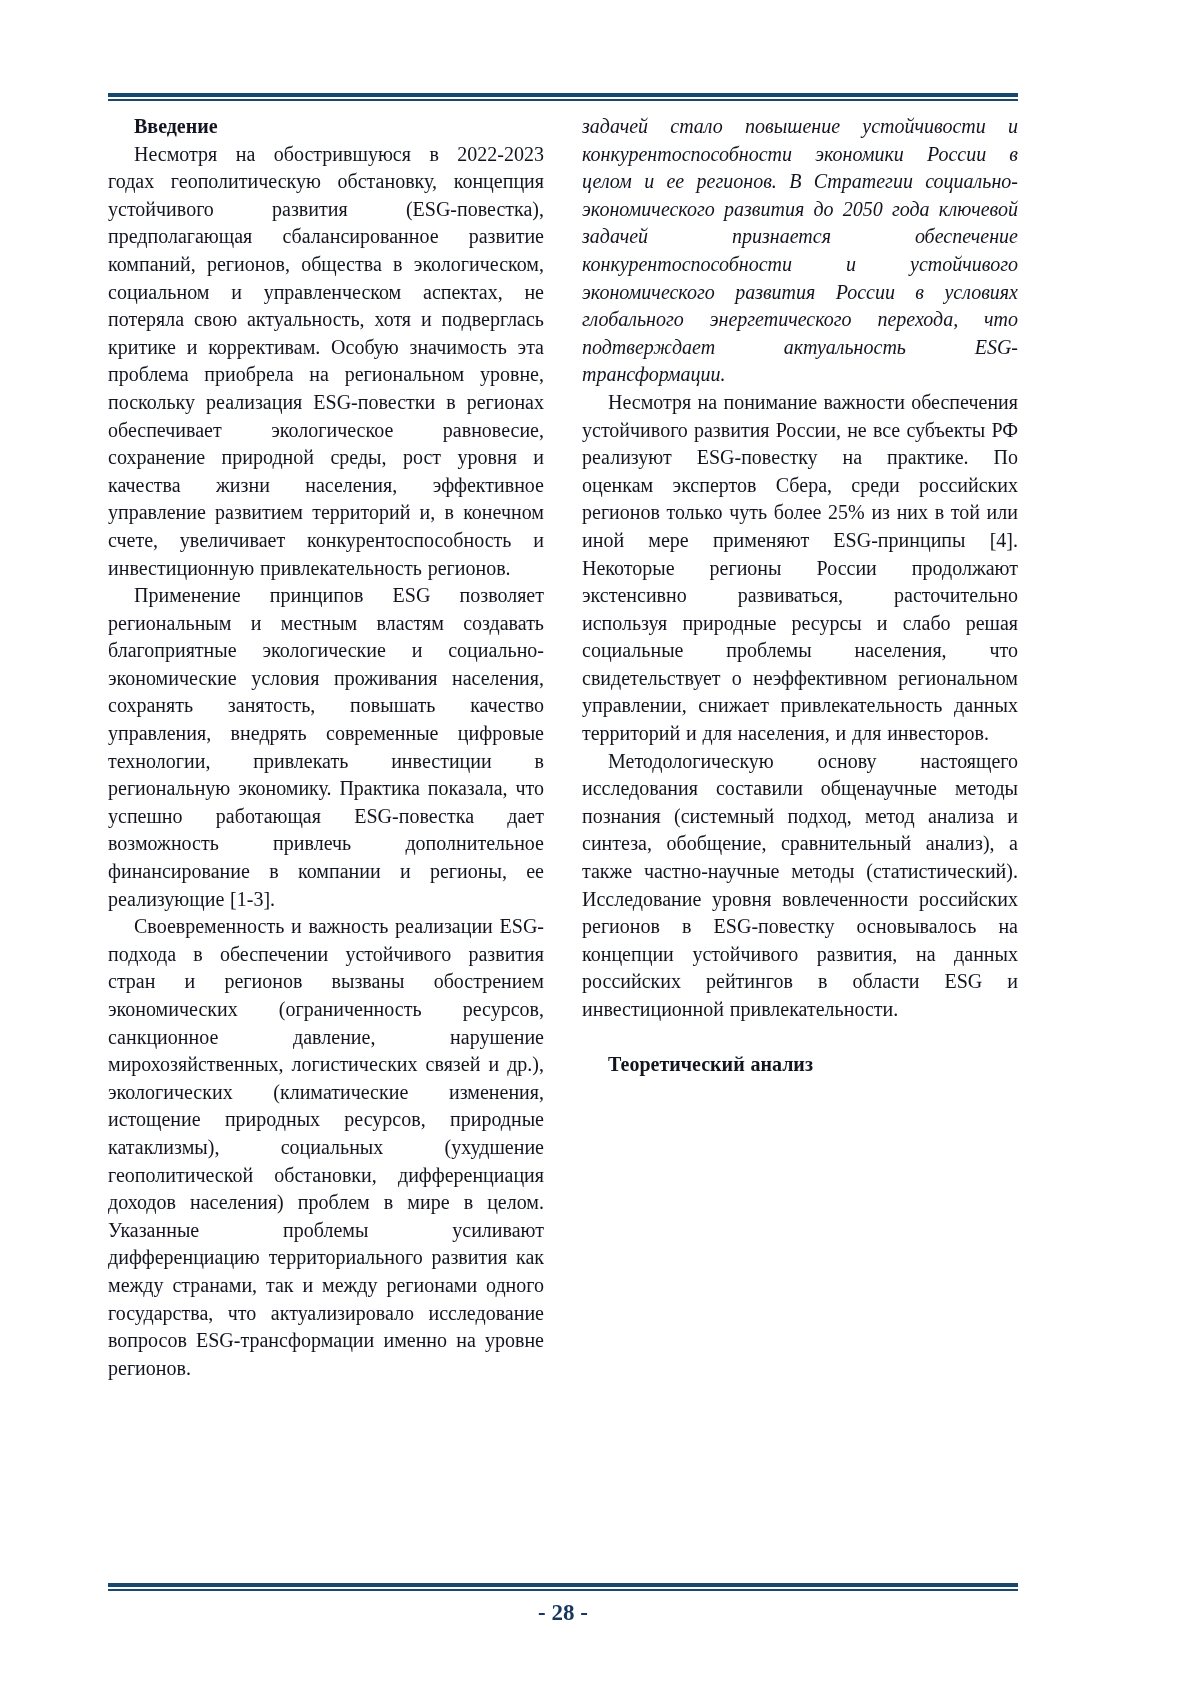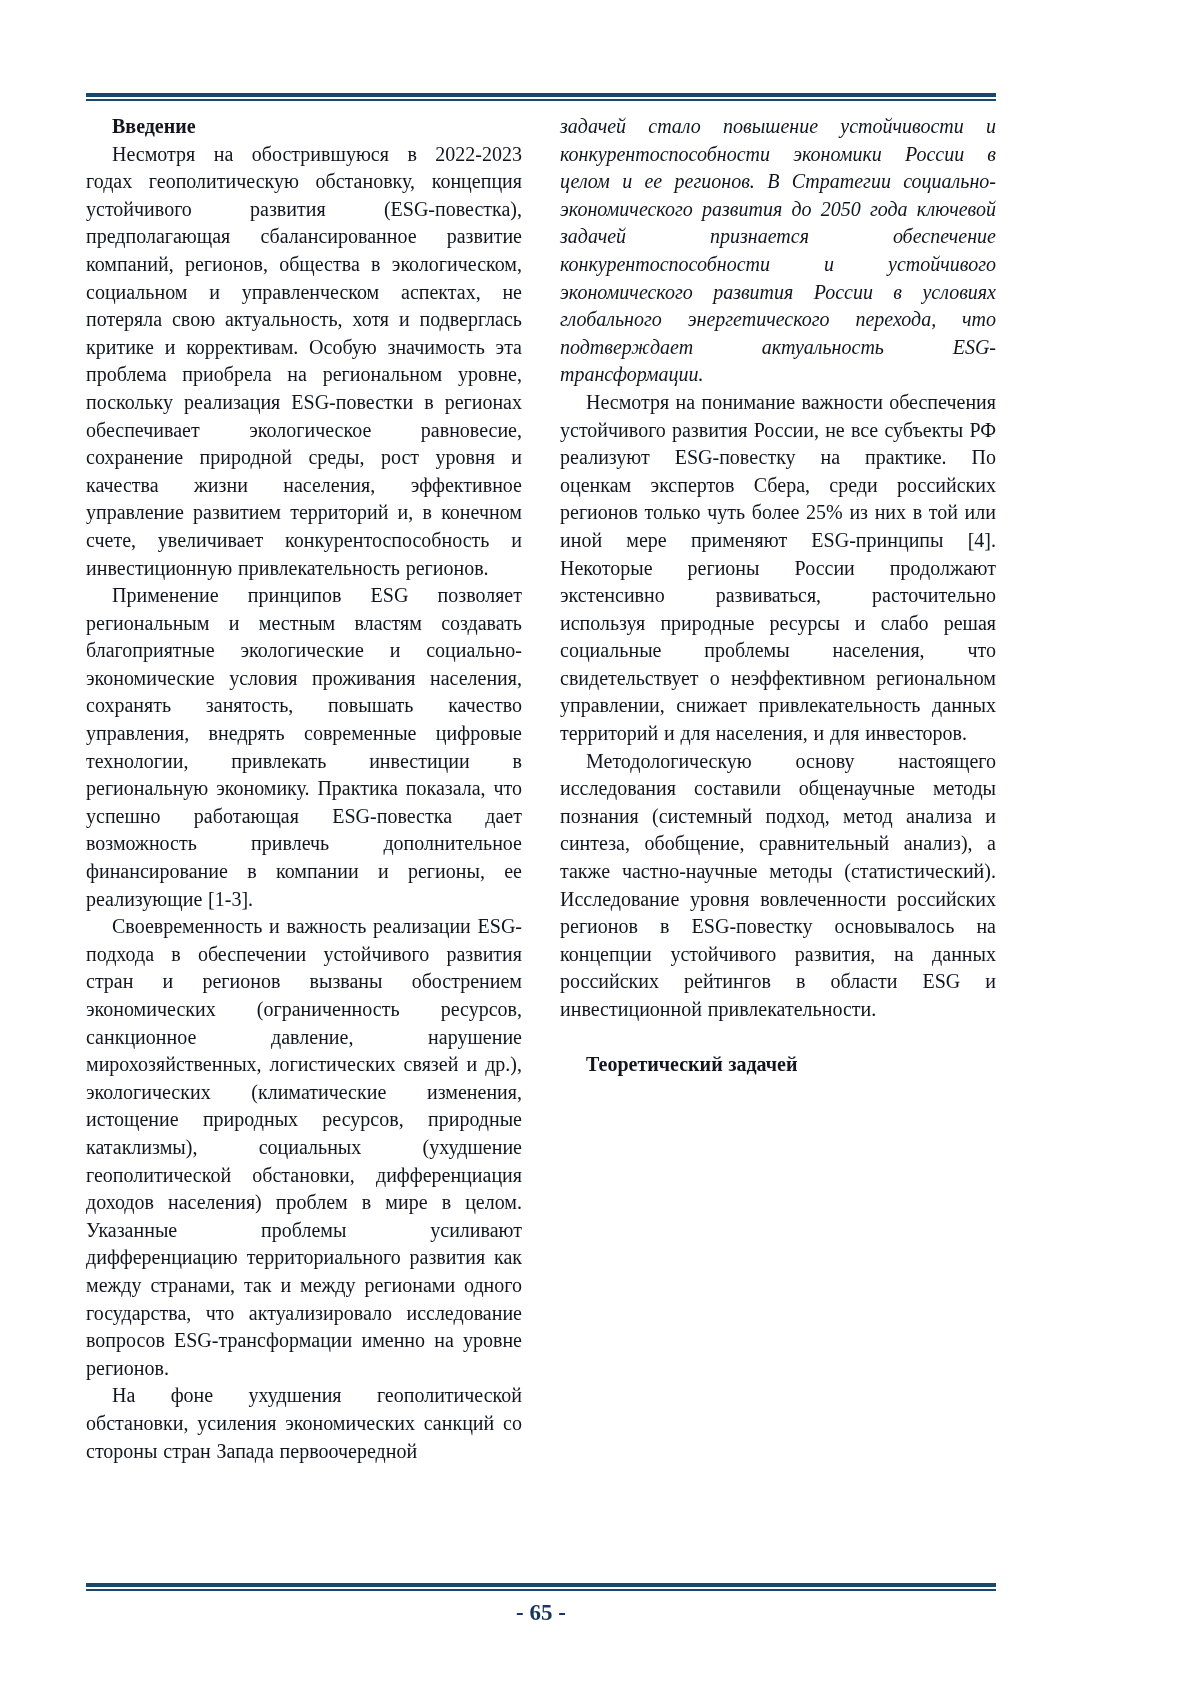--- a/index.html
+++ b/index.html
@@ -12,21 +12,21 @@
   body {
     width: 1200px;
     height: 1697px;
     position: relative;
     overflow: hidden;
     font-family: "Liberation Serif", "DejaVu Serif", serif;
     color: var(--text-color);
   }
   .page {
     position: absolute;
-    left: 86px;
+    left: 108px;
     top: 0;
     width: 910px;
     height: 1697px;
   }
   .rule {
     height: 8px;
     border-top: 4px solid var(--rule-color);
     border-bottom: 2px solid var(--rule-color);
   }
   .rule.top { margin-top: 93px; }
@@ -67,24 +67,23 @@
 <body>
 
 <div class="page">
   <div class="rule top"></div>
   <div class="columns">
     <div class="col">
         <p class="heading">Введение</p>
         <p class="para">Несмотря на обострившуюся в 2022-2023 годах геополитическую обстановку, концепция устойчивого развития (ESG-повестка), предполагающая сбалансированное развитие компаний, регионов, общества в экологическом, социальном и управленческом аспектах, не потеряла свою актуальность, хотя и подверглась критике и коррективам. Особую значимость эта проблема приобрела на региональном уровне, поскольку реализация ESG-повестки в регионах обеспечивает экологическое равновесие, сохранение природной среды, рост уровня и качества жизни населения, эффективное управление развитием территорий и, в конечном счете, увеличивает конкурентоспособность и инвестиционную привлекательность регионов.</p>
         <p class="para">Применение принципов ESG позволяет региональным и местным властям создавать благоприятные экологические и социально-экономические условия проживания населения, сохранять занятость, повышать качество управления, внедрять современные цифровые технологии, привлекать инвестиции в региональную экономику. Практика показала, что успешно работающая ESG-повестка дает возможность привлечь дополнительное финансирование в компании и регионы, ее реализующие [1-3].</p>
         <p class="para">Своевременность и важность реализации ESG-подхода в обеспечении устойчивого развития стран и регионов вызваны обострением экономических (ограниченность ресурсов, санкционное давление, нарушение мирохозяйственных, логистических связей и др.), экологических (климатические изменения, истощение природных ресурсов, природные катаклизмы), социальных (ухудшение геополитической обстановки, дифференциация доходов населения) проблем в мире в целом. Указанные проблемы усиливают дифференциацию территориального развития как между странами, так и между регионами одного государства, что актуализировало исследование вопросов ESG-трансформации именно на уровне регионов.</p>
-        <p class="para">На фоне ухудшения геополитической обстановки, усиления экономических санкций со стороны стран Запада первоочередной</p>
       </div>
     <div class="col">
         <p class="para no-indent">задачей стало повышение устойчивости и конкурентоспособности экономики России в целом и ее регионов. В Стратегии социально-экономического развития до 2050 года ключевой задачей признается обеспечение конкурентоспособности и устойчивого экономического развития России в условиях глобального энергетического перехода, что подтверждает актуальность ESG-трансформации.</p>
         <p class="para">Несмотря на понимание важности обеспечения устойчивого развития России, не все субъекты РФ реализуют ESG-повестку на практике. По оценкам экспертов Сбера, среди российских регионов только чуть более 25% из них в той или иной мере применяют ESG-принципы [4]. Некоторые регионы России продолжают экстенсивно развиваться, расточительно используя природные ресурсы и слабо решая социальные проблемы населения, что свидетельствует о неэффективном региональном управлении, снижает привлекательность данных территорий и для населения, и для инвесторов.</p>
         <p class="para">Методологическую основу настоящего исследования составили общенаучные методы познания (системный подход, метод анализа и синтеза, обобщение, сравнительный анализ), а также частно-научные методы (статистический). Исследование уровня вовлеченности российских регионов в ESG-повестку основывалось на концепции устойчивого развития, на данных российских рейтингов в области ESG и инвестиционной привлекательности.</p>
-        <p class="heading spaced">Теоретический задачей</p>
+        <p class="heading spaced">Теоретический анализ</p>
       </div>
   </div>
   <div class="rule bottom"></div>
-  <div class="page-number">- 65 -</div>
+  <div class="page-number">- 28 -</div>
 </div>
 
 </body></html>

